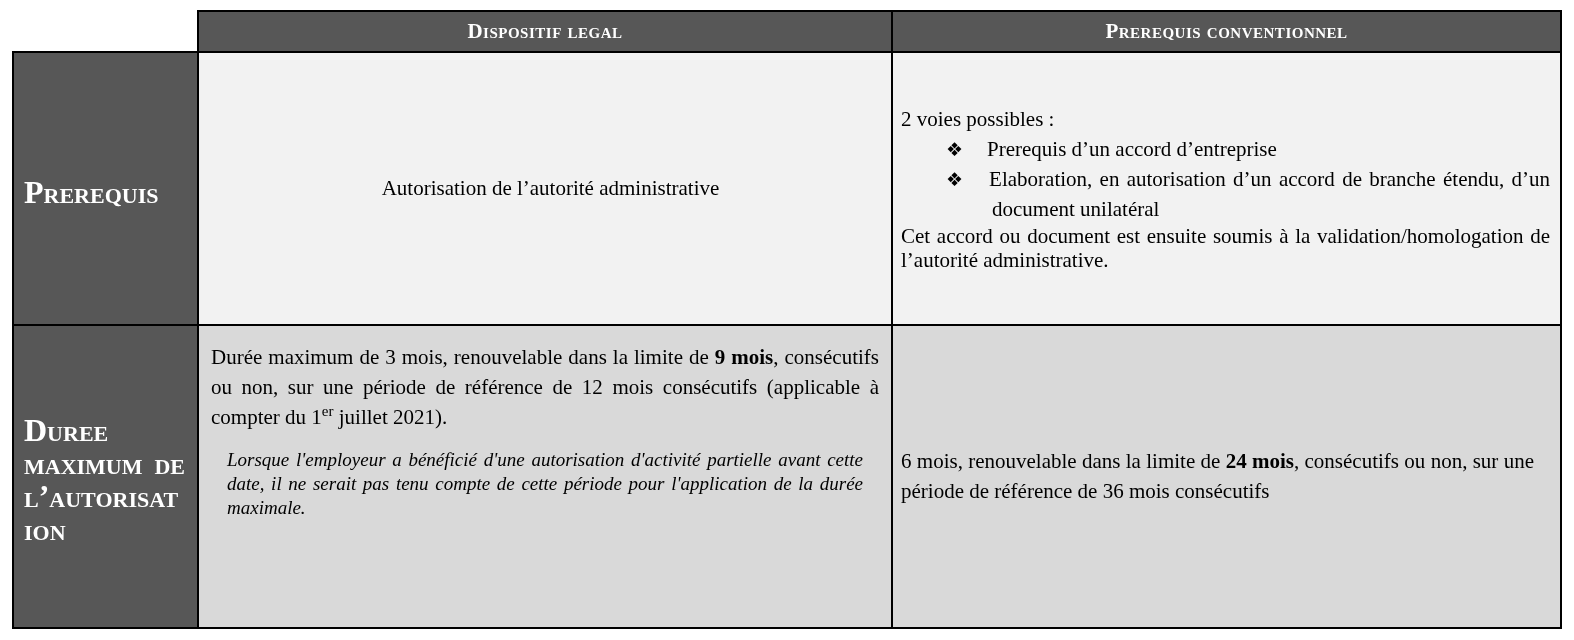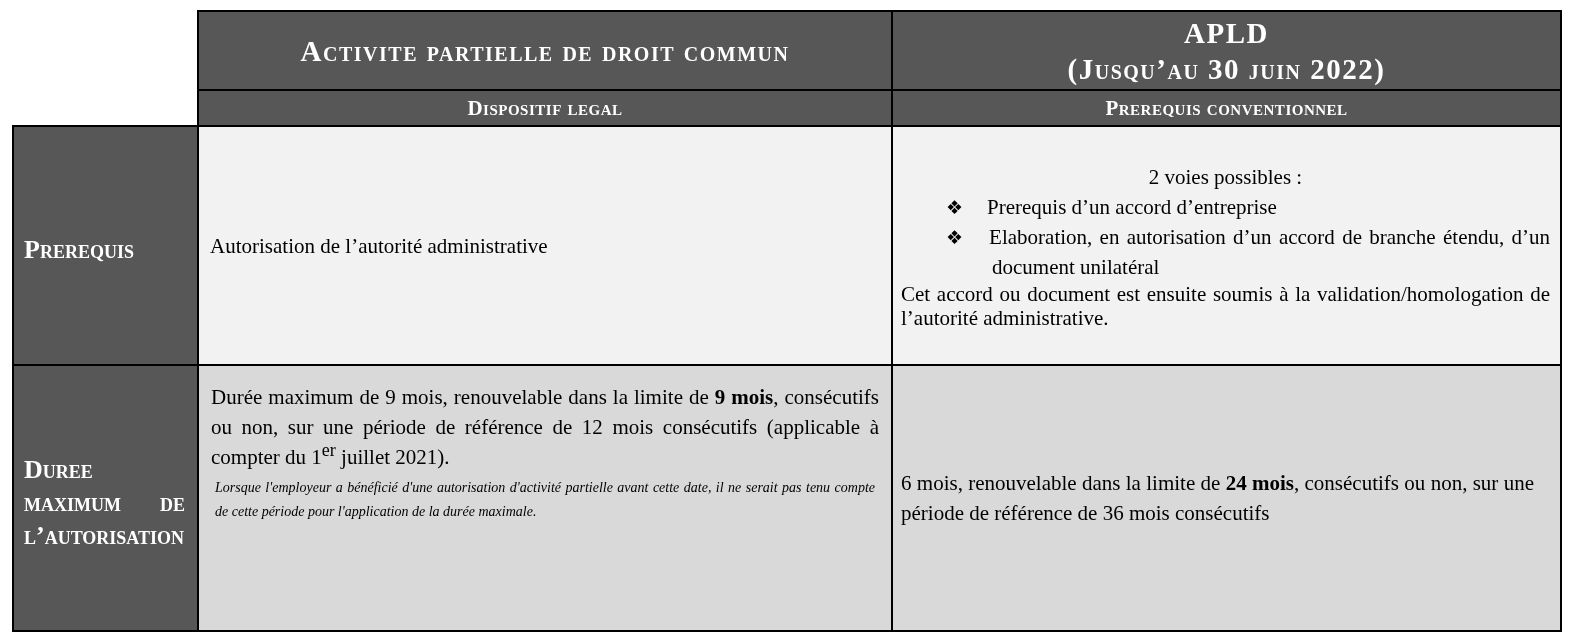--- a/index.html
+++ b/index.html
@@ -44,42 +44,42 @@
   }
   td.hdr.subtitle {
     font-size: 21px;
     letter-spacing: 0.5px;
   }
   td.label-cell {
     background: var(--header-bg, #575757);
     color: var(--header-text, #ffffff);
     font-weight: bold;
     font-variant: small-caps;
-    font-size: 26px;
+    font-size: 32px;
     line-height: 33px;
     text-align: justify;
     overflow-wrap: break-word;
     word-break: break-word;
     padding: 8px 12px 0 10px;
   }
   td.light { background: var(--row-light-bg, #f2f2f2); }
   td.dark  { background: var(--row-dark-bg, #d9d9d9); }
   .body-21 {
     font-size: 21px;
     line-height: 30px;
   }
   td.apdc-prereq {
     padding: 0 0 0 11px;
-    text-align: left;
+    text-align: center;
   }
   td.apld-prereq { padding: 0 10px 0 8px; }
   .intro {
     font-size: 21px;
     line-height: 30px;
-    text-align: center;
+    text-align: left;
   }
   .bullet-item {
     font-size: 21px;
     line-height: 30px;
     text-align: justify;
     padding-left: 91px;
     text-indent: -46px;
   }
   .bullet {
     font-family: "DejaVu Sans", sans-serif;
@@ -91,74 +91,64 @@
     line-height: 24px;
     text-align: justify;
   }
   td.apdc-duree {
     vertical-align: top;
     padding: 16px 12px 0 12px;
   }
   .just { text-align: justify; margin: 0; }
   .note {
     font-style: italic;
-    font-size: 14px;
+    font-size: 19px;
     line-height: 24px;
     text-align: justify;
-    margin: 4px;
+    margin: 16px;
   }
   td.apld-duree { padding: 0 26px 0 8px; }
   sup {
-    font-size: 18px;
+    font-size: 15px;
     line-height: 0;
     vertical-align: super;
   }
   p { margin: 0; }
 </style>
 </head>
 <body>
 
 <table class="cmp">
   <colgroup>
     <col style="width:185px">
     <col style="width:694px">
     <col style="width:669px">
   </colgroup>
   <tbody>
-    <tr style="height:79px">
-      <td class="ghost"></td>
-      <td class="hdr">
-          <div class="title-line">Activite partielle de droit commun</div>
-        </td>
-      <td class="hdr">
-          <div class="title-line">APLD</div>
-          <div class="title-line">(Jusqu’au 30 juin 2022)</div>
-        </td>
-    </tr>
     <tr style="height:36px">
       <td class="ghost"></td>
       <td class="hdr subtitle">Dispositif legal</td>
       <td class="hdr subtitle">Prerequis conventionnel</td>
     </tr>
     <tr style="height:239px">
       <td class="label-cell">Prerequis</td>
       <td class="light apdc-prereq body-21">
           <div>Autorisation de l’autorité administrative</div>
         </td>
       <td class="light apld-prereq">
         <div class="intro">2 voies possibles :</div>
         <div class="bullet-item"><span class="bullet">❖</span><span>Prerequis d’un accord d’entreprise</span></div>
         <div class="bullet-item"><span class="bullet">❖</span><span>Elaboration, en autorisation d’un accord de branche étendu, d’un document unilatéral</span></div>
         <div class="outro">Cet accord ou document est ensuite soumis à la validation/homologation de l’autorité administrative.</div>
       </td>
     </tr>
     <tr style="height:266px">
       <td class="label-cell">Duree maximum de l’autorisation</td>
       <td class="dark apdc-duree">
-        <p class="body-21 just"><span>Durée maximum de 9 mois, renouvelable dans la limite de </span><b>9 mois</b><span>, consécutifs ou non, sur une période de référence de 12 mois consécutifs (applicable à compter du 1</span><sup>er</sup><span> juillet 2021).</span></p>
+        <p class="body-21 just"><span>Durée maximum de 3 mois, renouvelable dans la limite de </span><b>9 mois</b><span>, consécutifs ou non, sur une période de référence de 12 mois consécutifs (applicable à compter du 1</span><sup>er</sup><span> juillet 2021).</span></p>
         <p class="note">Lorsque l'employeur a bénéficié d'une autorisation d'activité partielle avant cette date, il ne serait pas tenu compte de cette période pour l'application de la durée maximale.</p>
       </td>
       <td class="dark apld-duree">
         <p class="body-21 just"><span>6 mois, renouvelable dans la limite de </span><b>24 mois</b><span>, consécutifs ou non, sur une période de référence de 36 mois consécutifs</span></p>
       </td>
     </tr>
   </tbody>
 </table>
 
 </body></html>

